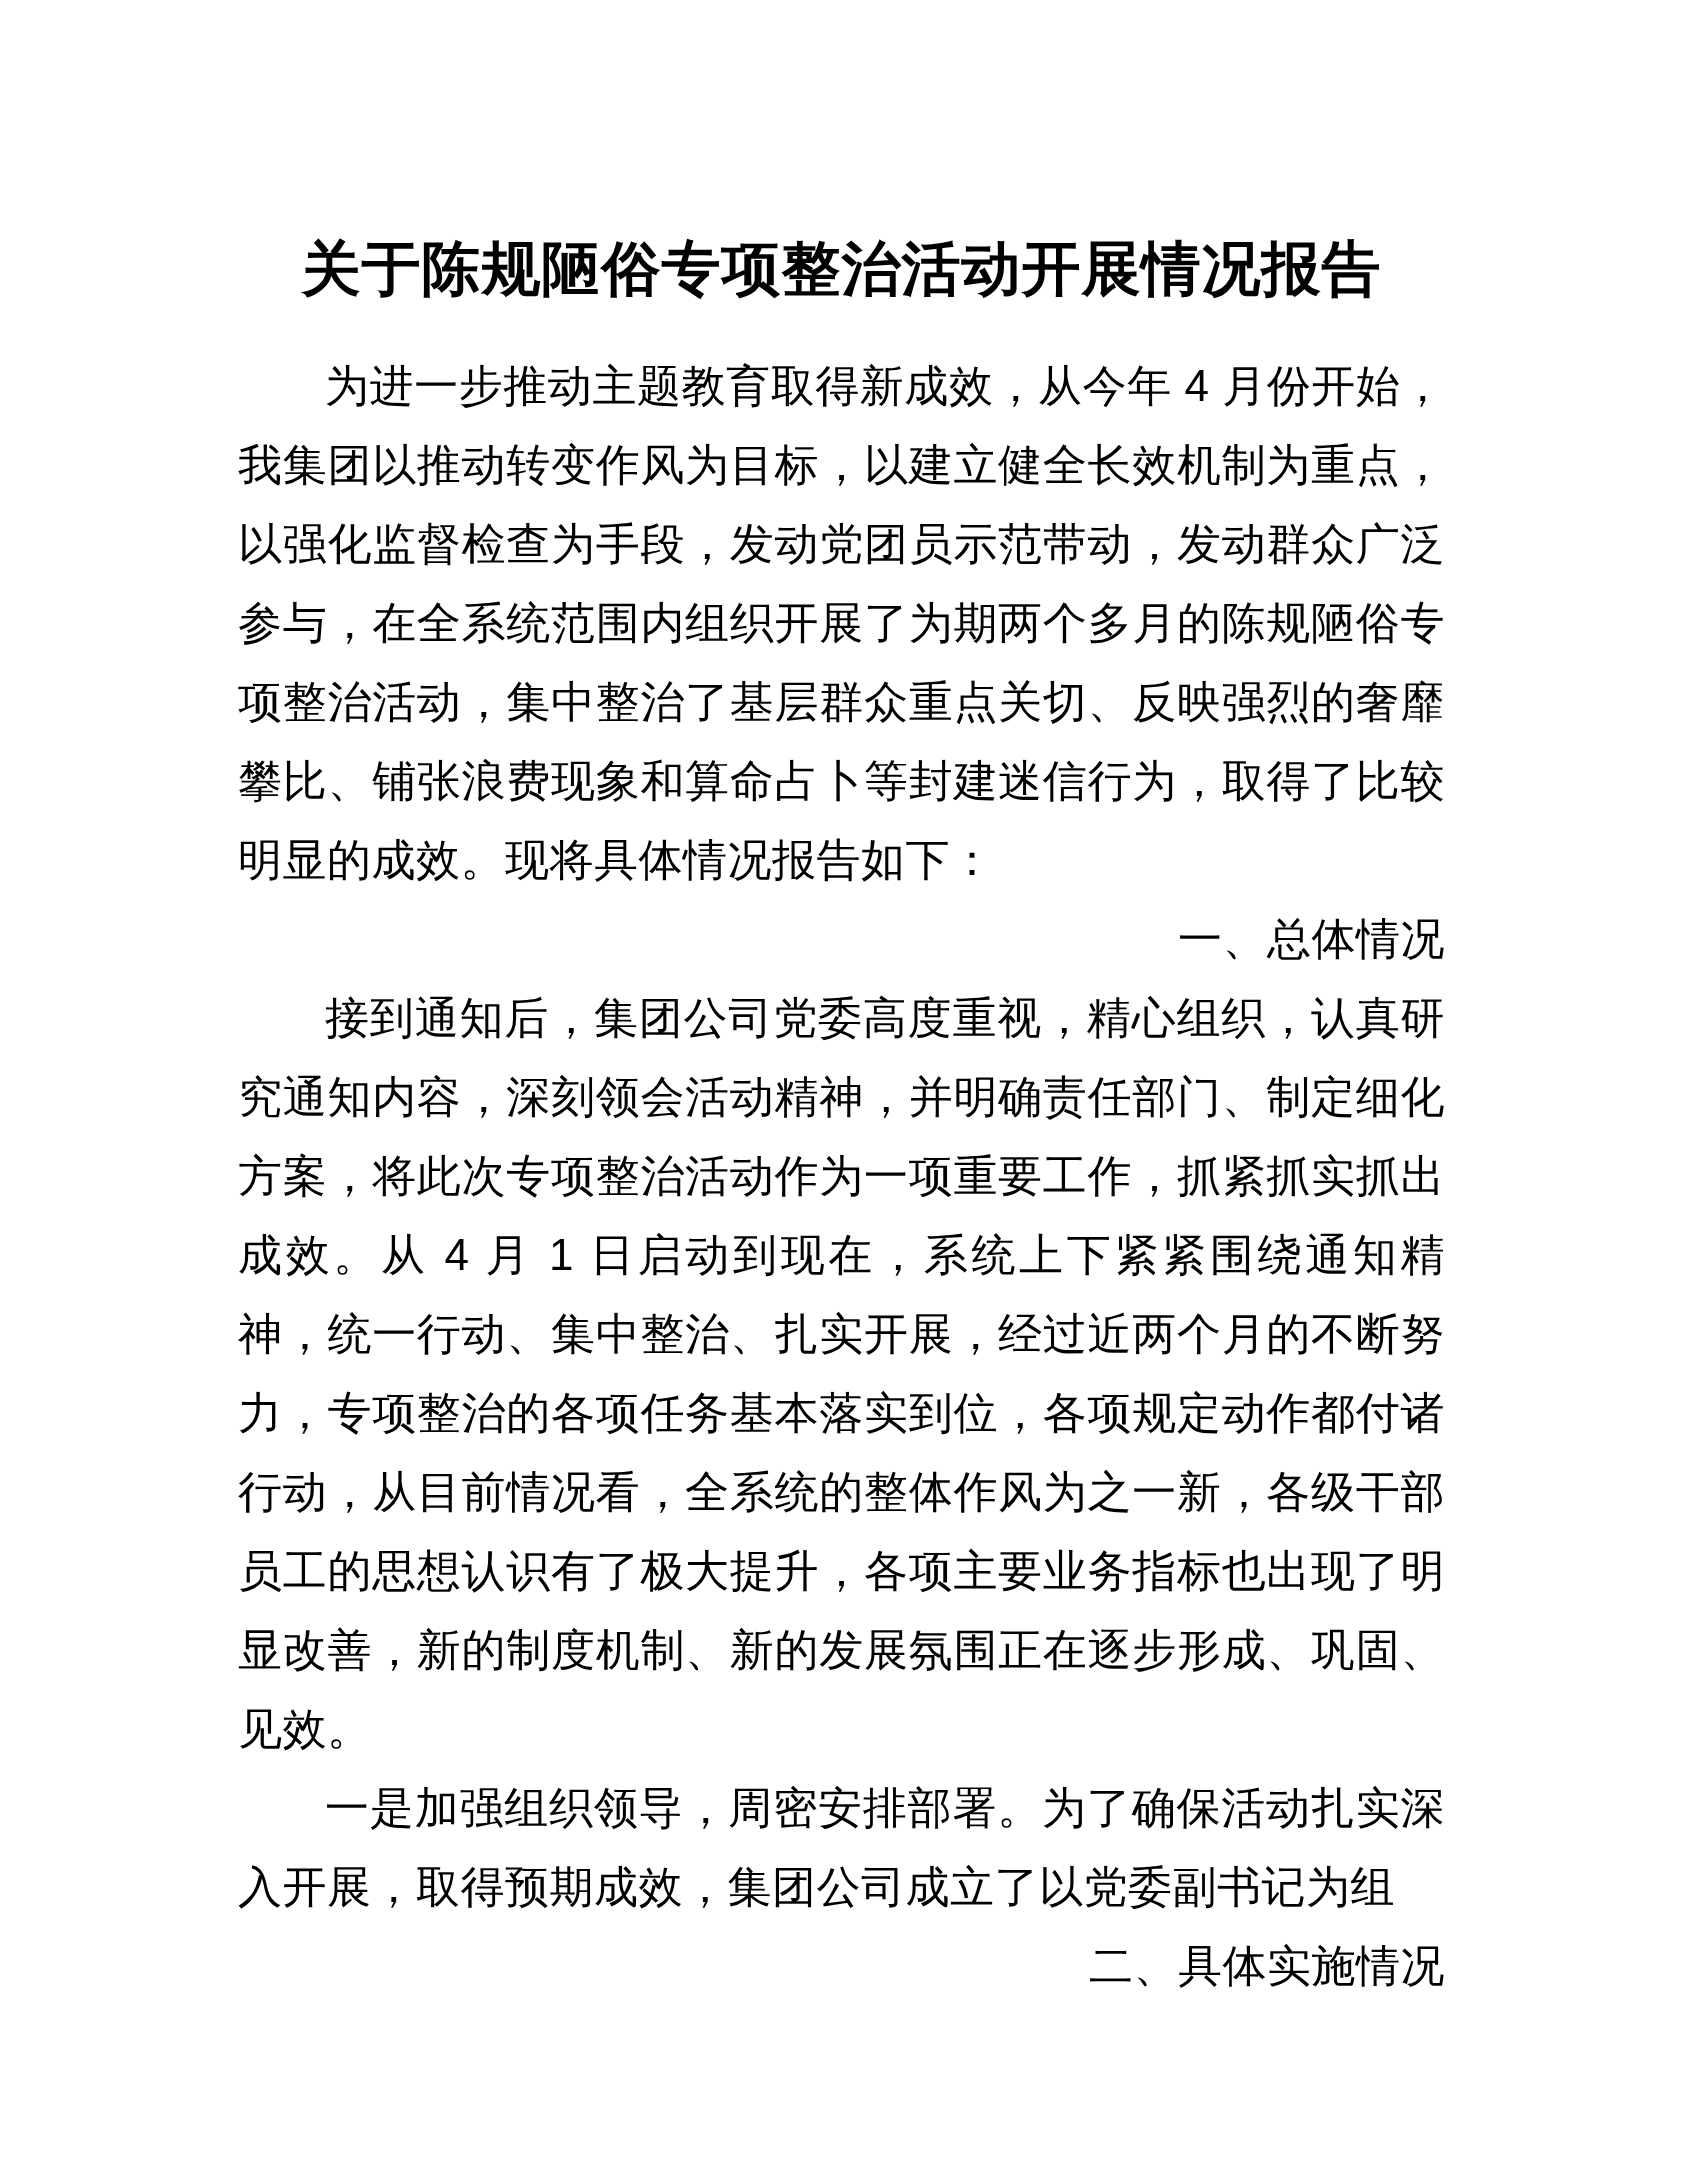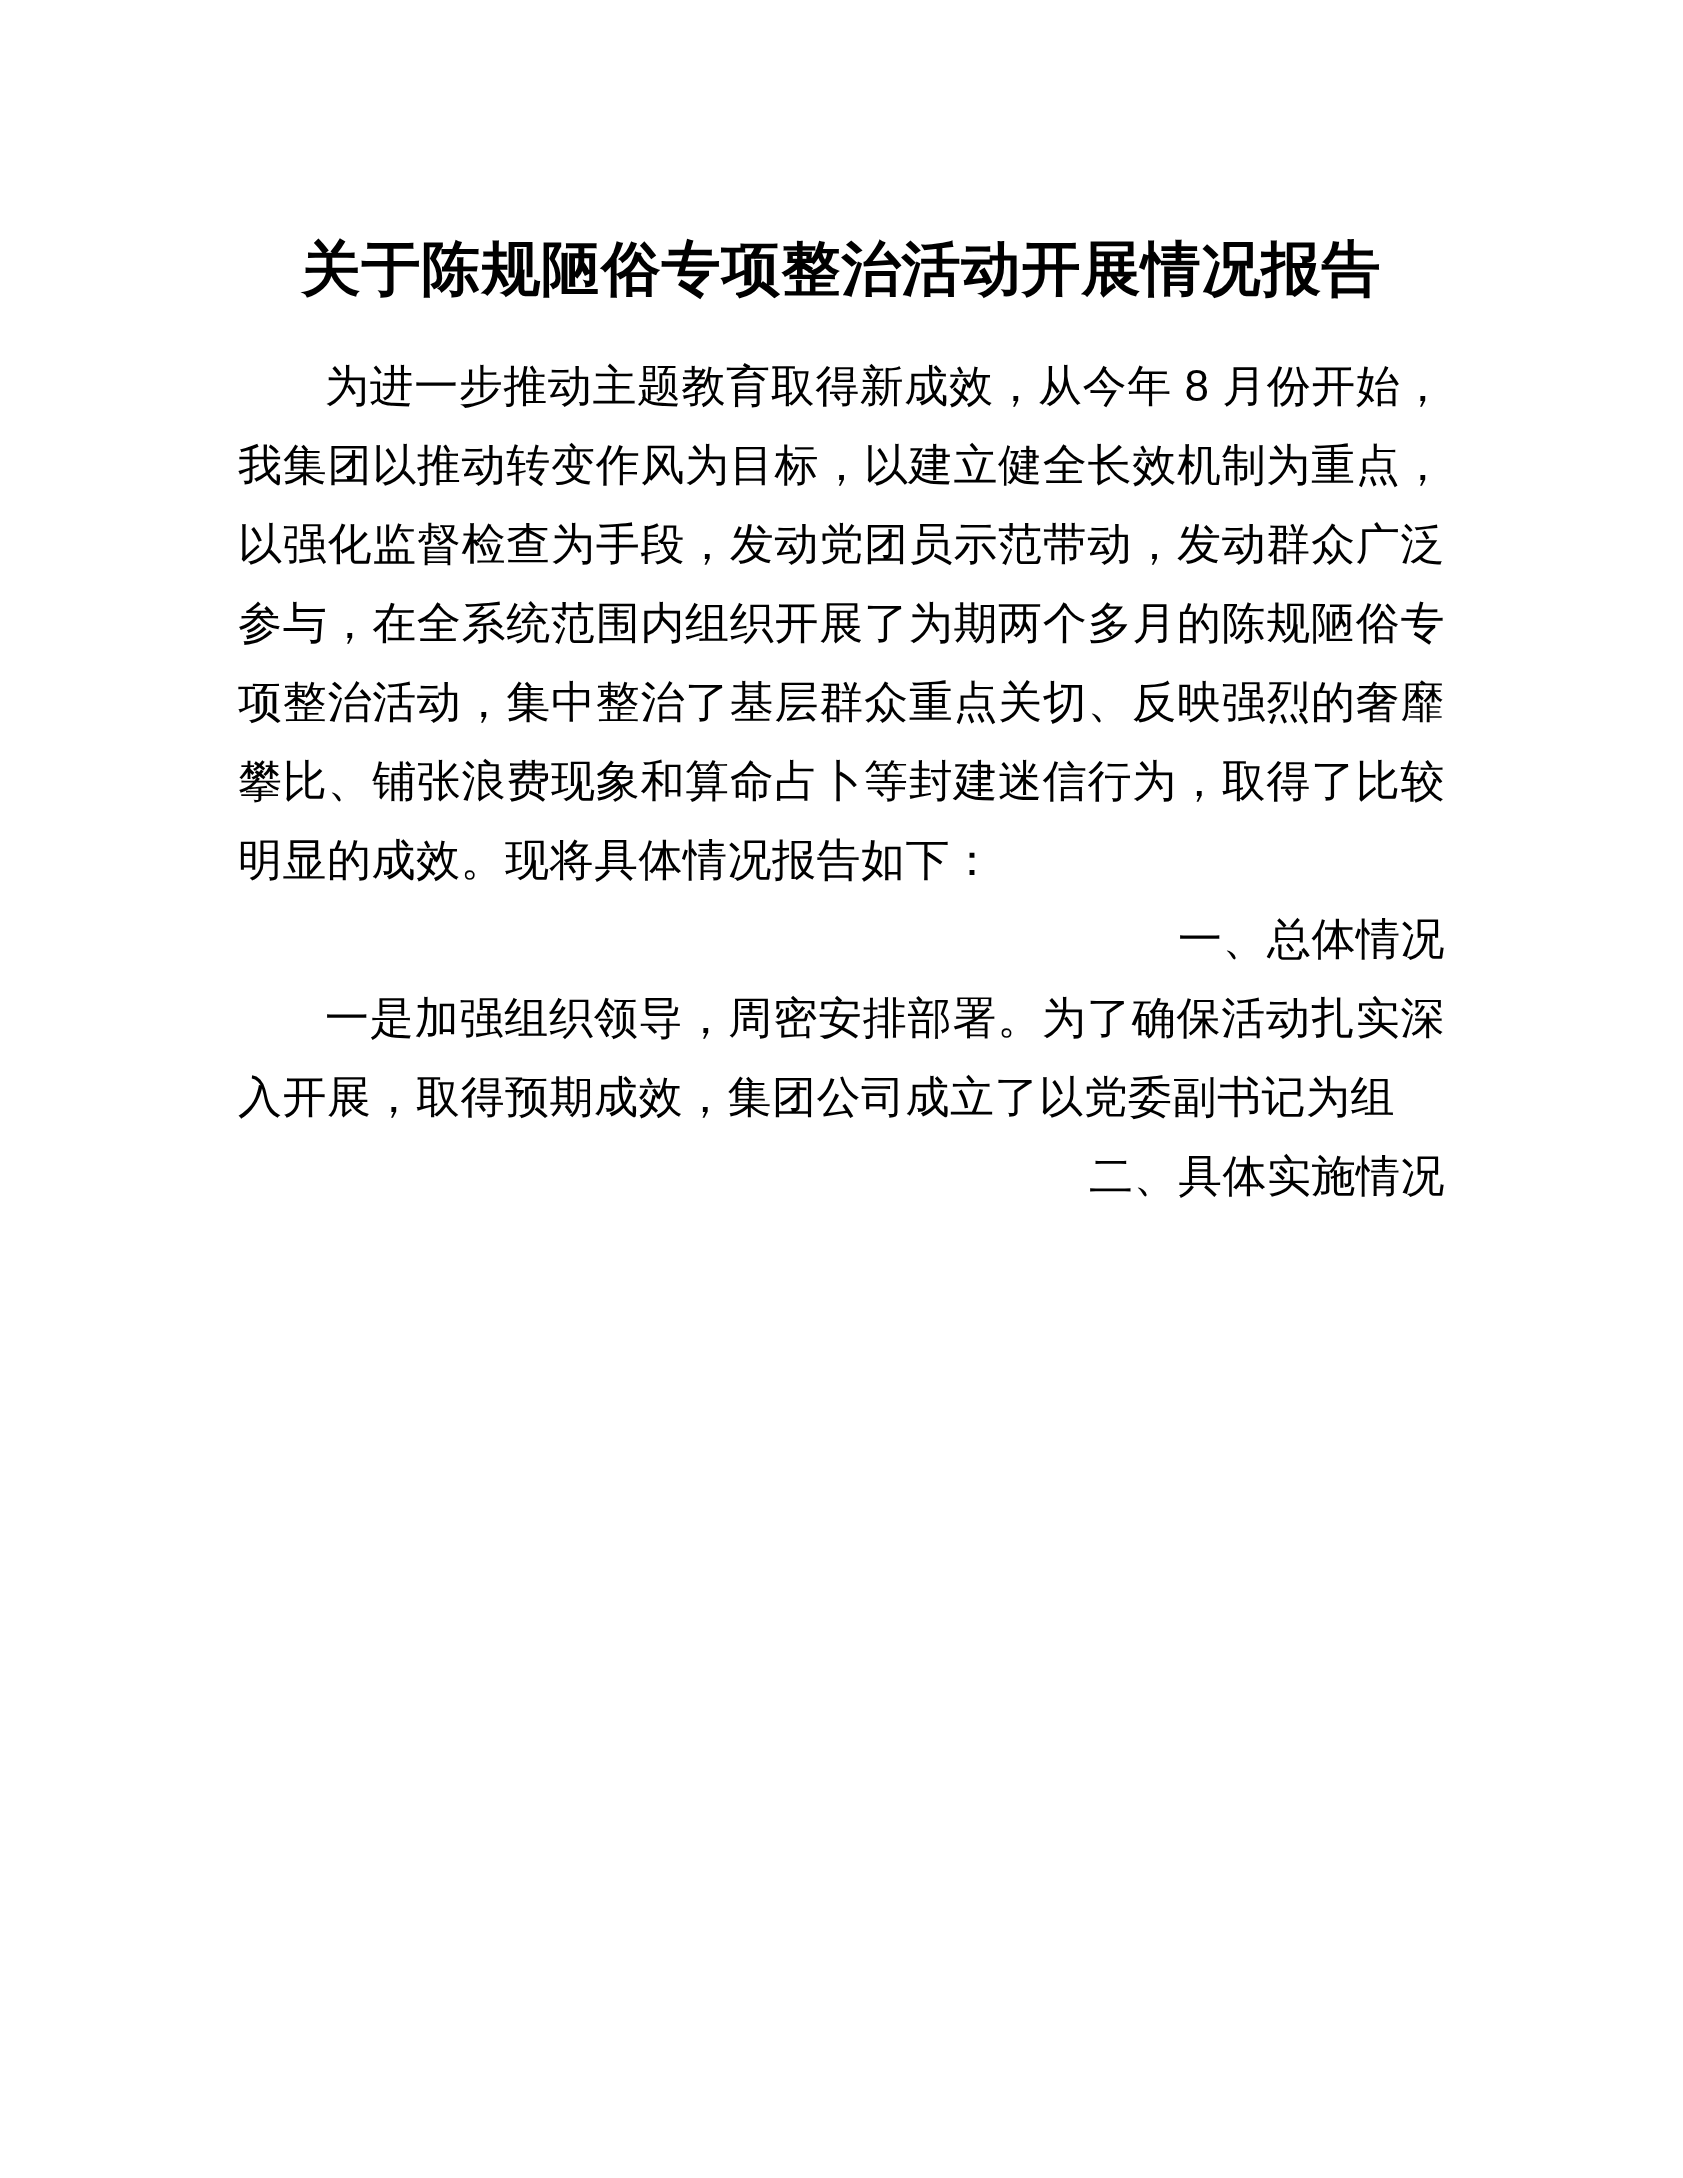--- a/index.html
+++ b/index.html
@@ -42,22 +42,23 @@
   .doc-heading {
     text-align: right;
   }
 </style>
 </head>
 <body>
 
 <div class="page">
   <h1 class="doc-title">关于陈规陋俗专项整治活动开展情况报告</h1>
 
-  <p class="doc-block doc-paragraph">为进一步推动主题教育取得新成效，从今年 8 月份开始，我集团以推动转变作风为目标，以建立健全长效机制为重点，以强化监督检查为手段，发动党团员示范带动，发动群众广泛参与，在全系统范围内组织开展了为期两个多月的陈规陋俗专项整治活动，集中整治了基层群众重点关切、反映强烈的奢靡攀比、铺张浪费现象和算命占卜等封建迷信行为，取得了比较明显的成效。现将具体情况报告如下：</p>
+  <p class="doc-block doc-paragraph">为进一步推动主题教育取得新成效，从今年 4 月份开始，我集团以推动转变作风为目标，以建立健全长效机制为重点，以强化监督检查为手段，发动党团员示范带动，发动群众广泛参与，在全系统范围内组织开展了为期两个多月的陈规陋俗专项整治活动，集中整治了基层群众重点关切、反映强烈的奢靡攀比、铺张浪费现象和算命占卜等封建迷信行为，取得了比较明显的成效。现将具体情况报告如下：</p>
 
   <p class="doc-block doc-heading">一、总体情况</p>
 
+  <p class="doc-block doc-paragraph">接到通知后，集团公司党委高度重视，精心组织，认真研究通知内容，深刻领会活动精神，并明确责任部门、制定细化方案，将此次专项整治活动作为一项重要工作，抓紧抓实抓出成效。从 4 月 1 日启动到现在，系统上下紧紧围绕通知精神，统一行动、集中整治、扎实开展，经过近两个月的不断努力，专项整治的各项任务基本落实到位，各项规定动作都付诸行动，从目前情况看，全系统的整体作风为之一新，各级干部员工的思想认识有了极大提升，各项主要业务指标也出现了明显改善，新的制度机制、新的发展氛围正在逐步形成、巩固、见效。</p>
 
   <p class="doc-block doc-paragraph">一是加强组织领导，周密安排部署。为了确保活动扎实深入开展，取得预期成效，集团公司成立了以党委副书记为组</p>
 
   <p class="doc-block doc-heading">二、具体实施情况</p>
 </div>
 
 
 </body></html>

